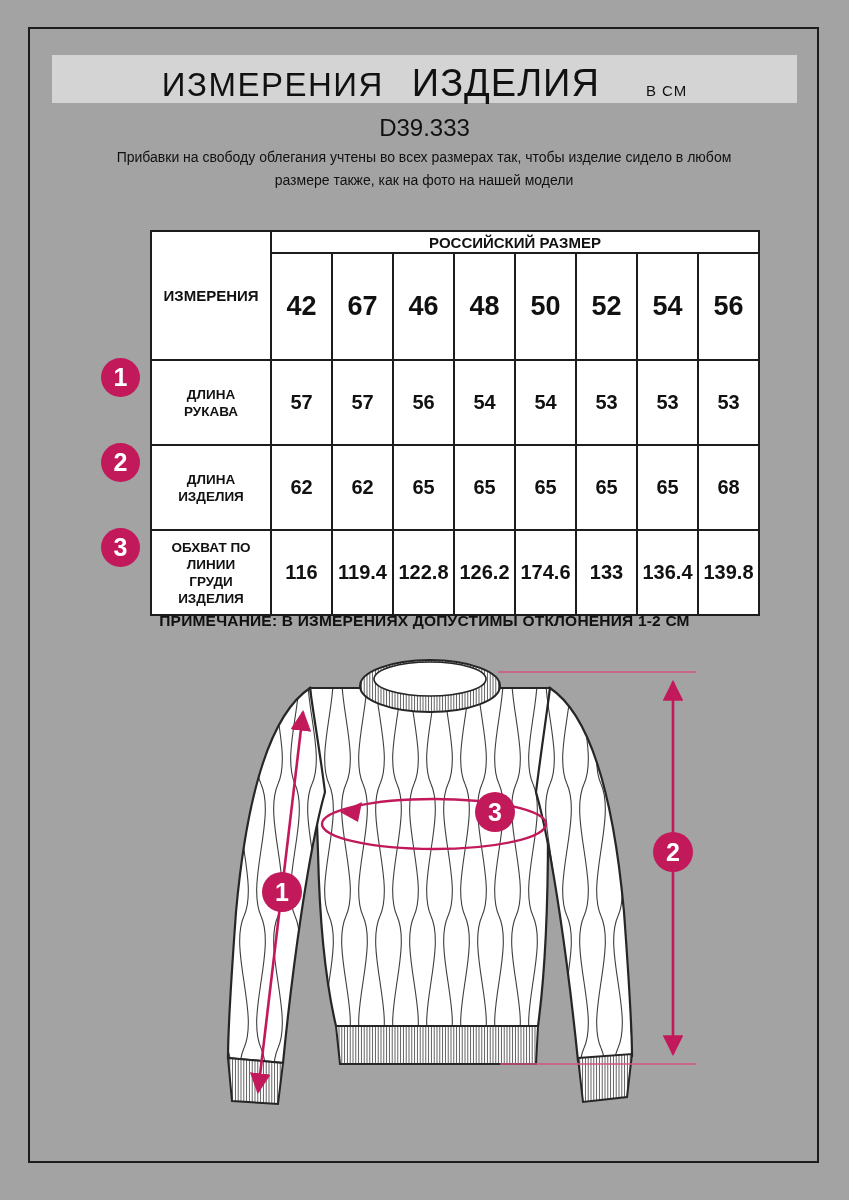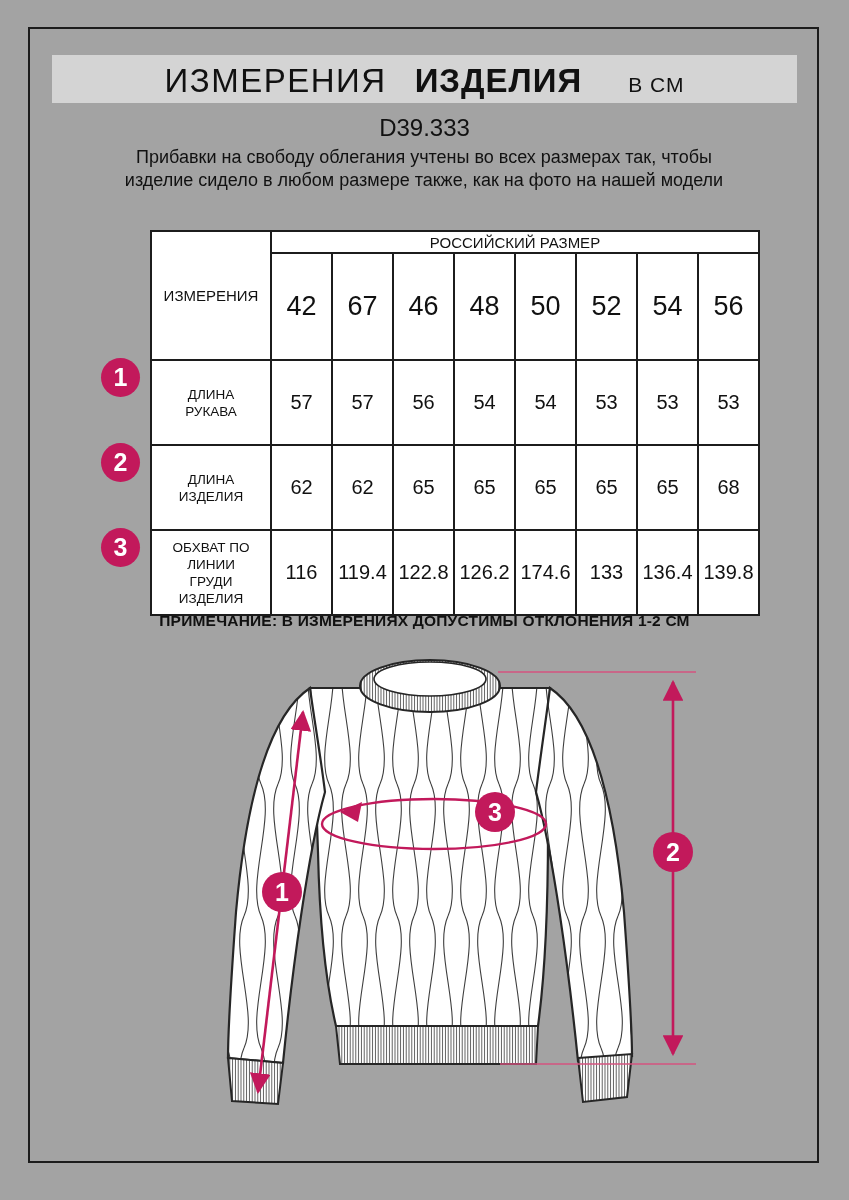--- a/index.html
+++ b/index.html
@@ -5,31 +5,31 @@
   * { margin:0; padding:0; box-sizing:border-box; }
   html,body { background:#ffffff; }
   body { font-family:"Liberation Sans", sans-serif; color:#111; }
   .sheet { position:relative; width:849px; height:1200px; background:#a3a3a3; overflow:hidden; }
   .page-border { position:absolute; left:28px; top:27px; width:791px; height:1136px; border:2px solid #1c1c1c; }
 
   
   .title-strip { position:absolute; left:52px; top:55px; width:745px; height:48px; background:#d4d4d4;
     display:flex; align-items:baseline; justify-content:center; padding-top:7px; }
   .title-w1 { font-size:33px; font-weight:400; letter-spacing:1.5px; }
-  .title-w2 { font-size:33px; font-weight:700; letter-spacing:1px; margin-left:28px; }
-  .title-unit { font-size:21px; font-weight:400; letter-spacing:1px; margin-left:46px; }
+  .title-w2 { font-size:38px; font-weight:400; letter-spacing:1px; margin-left:28px; }
+  .title-unit { font-size:15px; font-weight:400; letter-spacing:1px; margin-left:46px; }
 
   .product-code { position:absolute; left:0; top:114px; width:849px; text-align:center; font-size:24px; }
   .description { position:absolute; left:104px; top:146px; width:640px; text-align:center;
-    font-size:18px; line-height:23px; }
+    font-size:14px; line-height:23px; }
 
   
   table.size-table { position:absolute; left:150px; top:230px; border-collapse:collapse; table-layout:fixed; }
   table.size-table th, table.size-table td { border:2px solid #1c1c1c; text-align:center; vertical-align:middle;
-    background:#fff; font-weight:400; }
+    background:#fff; font-weight:700; }
   .col-label { width:120px; }
   .col-size  { width:61px; }
   .hdr-size-title { height:22px; font-size:15px; }
   .hdr-sizes td { height:107px; font-size:27px; font-weight:700; }
   .measure-label-cell { font-size:15px; }
   tr.data-row td { height:85px; font-size:20px; }
   tr.data-row td.row-label { font-size:13.5px; line-height:17px; padding:0 17px; }
 
   
   .badge { position:absolute; width:39px; height:39px; border-radius:50%;

